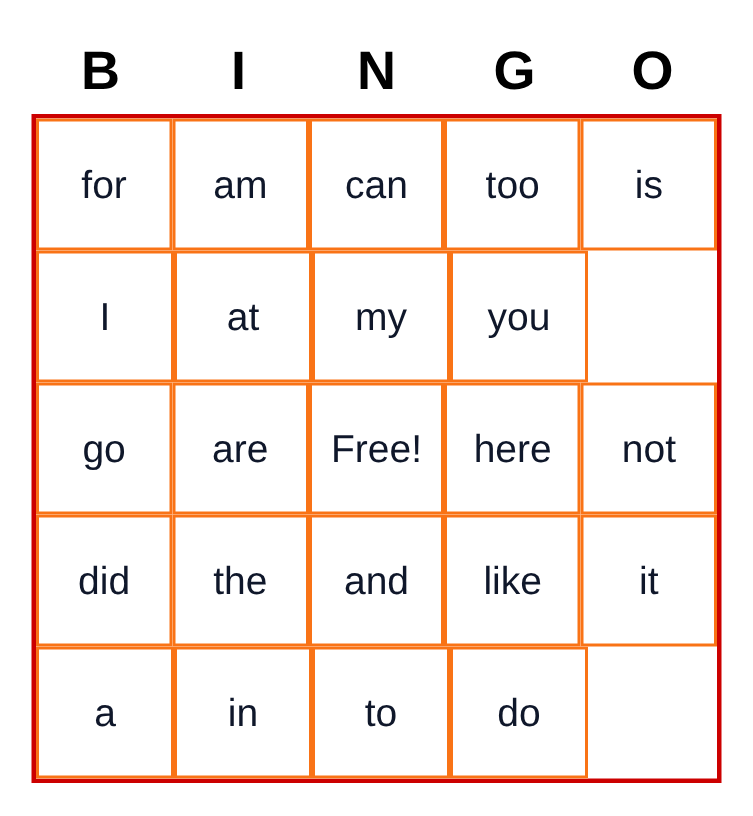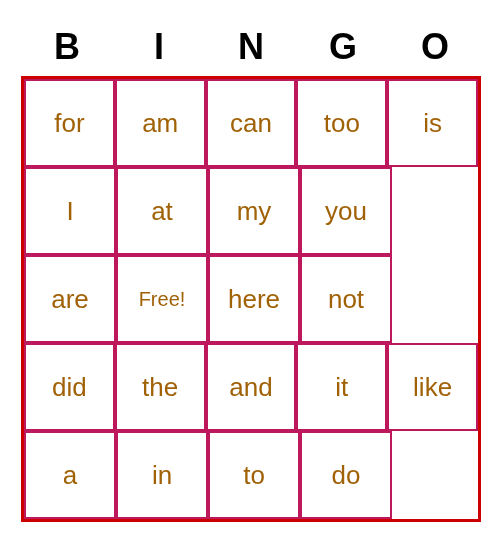--- a/index.html
+++ b/index.html
@@ -49,31 +49,31 @@
       width: 460px;
     }
 
     .bingo-row {
       display: flex;
     }
 
     .bingo-cell {
       width: 92px;
       height: 88px;
-      border: 2px solid #be185d;
+      border: 2px solid #f97316;
       display: flex;
       align-items: center;
       justify-content: center;
       font-size: 26px;
-      color: #a16207;
+      color: #0f172a;
       background: #ffffff;
     }
 
     .bingo-cell.free {
-      font-size: 20px;
+      font-size: 26px;
     }
   </style>
 </head>
 <body>
 
 <div class="bingo-container">
   <div class="bingo-header">
   <div class="header-cell">B</div>
       <div class="header-cell">I</div>
       <div class="header-cell">N</div>
@@ -88,31 +88,32 @@
         <div class="bingo-cell">too</div>
         <div class="bingo-cell">is</div>
       </div>
       <div class="bingo-row">
         <div class="bingo-cell">I</div>
         <div class="bingo-cell">at</div>
         <div class="bingo-cell">my</div>
         <div class="bingo-cell">you</div>
       </div>
       <div class="bingo-row">
+        <div class="bingo-cell">go</div>
         <div class="bingo-cell">are</div>
         <div class="bingo-cell free">Free!</div>
         <div class="bingo-cell">here</div>
         <div class="bingo-cell">not</div>
       </div>
       <div class="bingo-row">
         <div class="bingo-cell">did</div>
         <div class="bingo-cell">the</div>
         <div class="bingo-cell">and</div>
+        <div class="bingo-cell">like</div>
         <div class="bingo-cell">it</div>
-        <div class="bingo-cell">like</div>
       </div>
       <div class="bingo-row">
         <div class="bingo-cell">a</div>
         <div class="bingo-cell">in</div>
         <div class="bingo-cell">to</div>
         <div class="bingo-cell">do</div>
       </div>
     </div>
 </div>
 

